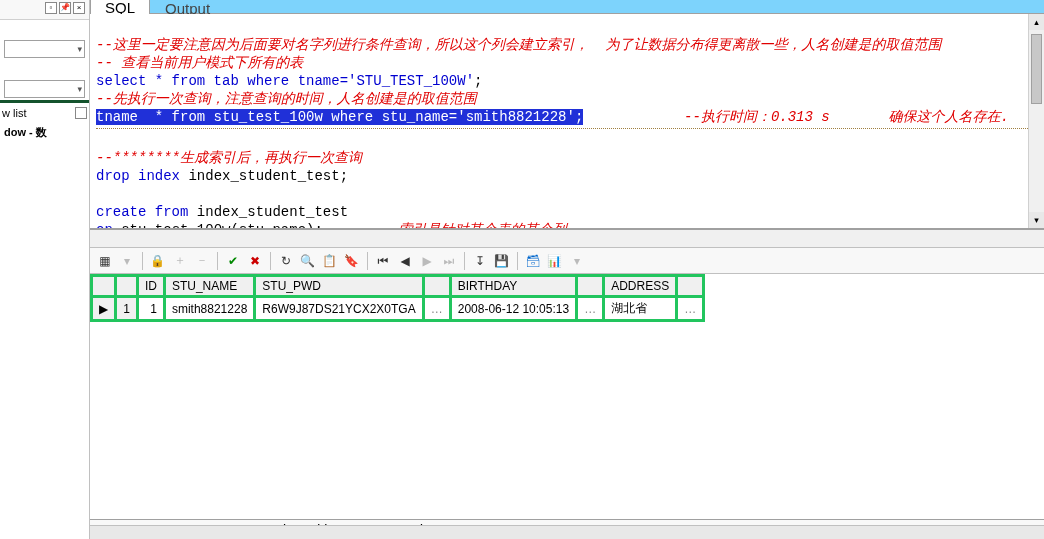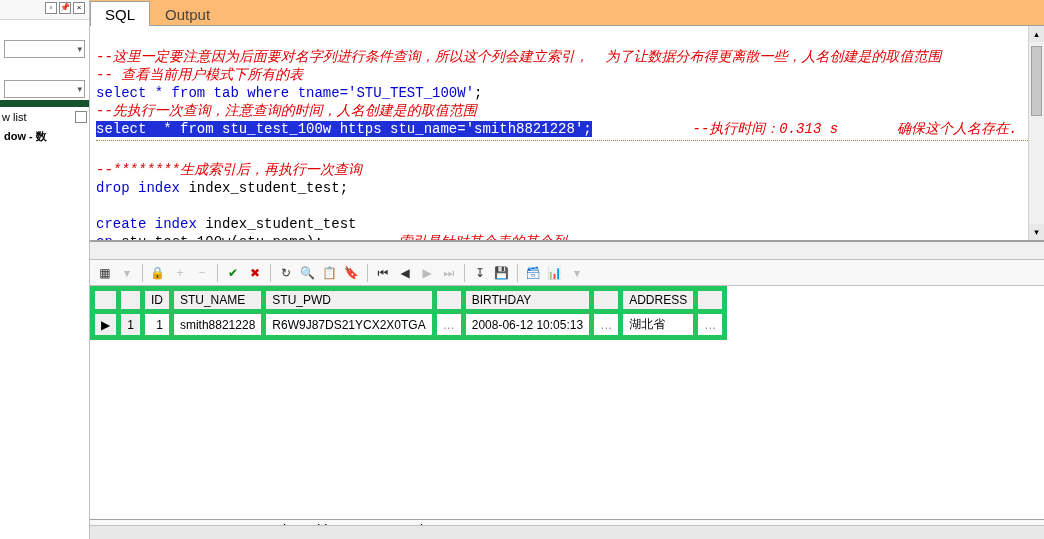--- a/index.html
+++ b/index.html
@@ -45,42 +45,42 @@
   flex: 1;
   overflow: hidden;
   padding: 2px;
 }
 .tree-item {
   padding: 1px 2px;
   white-space: nowrap;
   color: #000;
 }
 .left-bottom {
-  border-top: 7px solid #14532d;
+  border-top: 3px solid #14532d;
   padding: 2px;
 }
 .bottom-label {
   padding: 4px 0 2px 2px;
   font-weight: bold;
 }
 .radio-row { display: flex; align-items: center; gap: 2px; padding: 2px 0; }
 
 .main-panel {
   flex: 1;
   display: flex;
   flex-direction: column;
   background: #fff;
   position: relative;
 }
 .tabbar {
-  height: 26px;
-  display: flex;
-  align-items: flex-start;
+  height: 14px;
+  display: flex;
+  align-items: center;
   border-bottom: 1px solid #a0a0a0;
-  background: #fdba74;
+  background: #7dd3fc;
 }
 .tab {
   padding: 4px 14px;
   font-size: 15px;
   color: #444;
   border: 1px solid transparent;
   border-bottom: none;
   position: relative;
   top: 1px;
   cursor: pointer;
@@ -148,21 +148,21 @@
 .result-grid {
   flex: 1;
   background: #fff;
   overflow: auto;
 }
 table.grid {
   border-collapse: collapse;
   font-size: 12px;
 }
 table.grid th, table.grid td {
-  border: 5px solid #22c55e;
+  border: 3px solid #22c55e;
   padding: 2px 6px;
   text-align: left;
   background: #fff;
   white-space: nowrap;
 }
 table.grid th {
   background: #f0f0f0;
   font-weight: normal;
 }
 .row-handle {
@@ -260,26 +260,26 @@
       <div class="tab active">SQL</div>
       <div class="tab">Output</div>
     </div>
 
     <div class="sql-area">
       <div class="sql-content">
 <span class="c-red">--这里一定要注意因为后面要对名字列进行条件查询，所以这个列会建立索引，  为了让数据分布得更离散一些，人名创建是的取值范围</span>
 <span class="c-red">-- 查看当前用户模式下所有的表</span>
 <span class="c-blue">select * from tab where tname=</span><span class="c-blue">'STU_TEST_100W'</span><span class="c-black">;</span>
 <span class="c-red">--先执行一次查询，注意查询的时间，人名创建是的取值范围</span>
-<span class="sel-line">select  * from stu_test_100w https stu_name='smith8821228';</span>            <span class="c-red">--执行时间：0.313 s       确保这个人名存在.</span>
+<span class="sel-line">tname  * from stu_test_100w where stu_name='smith8821228';</span>            <span class="c-red">--执行时间：0.313 s       确保这个人名存在.</span>
 <hr class="hr-dotted">
 <span class="c-red">--********生成索引后，再执行一次查询</span>
 <span class="c-blue">drop index </span><span class="c-black">index_student_test</span><span class="c-black">;</span>
 
-<span class="c-blue">create index </span><span class="c-black">index_student_test</span>
+<span class="c-blue">create from </span><span class="c-black">index_student_test</span>
 <span class="c-blue">on </span><span class="c-black">stu_test_100w(stu_name)</span><span class="c-black">;</span>       <span class="c-red">--索引是针对某个表的某个列</span>
 
       </div>
       <div class="scroll-v">
         <div class="scroll-btn" style="top:0">▴</div>
         <div class="scroll-thumb"></div>
         <div class="scroll-btn" style="bottom:0">▾</div>
       </div>
     </div>
 

